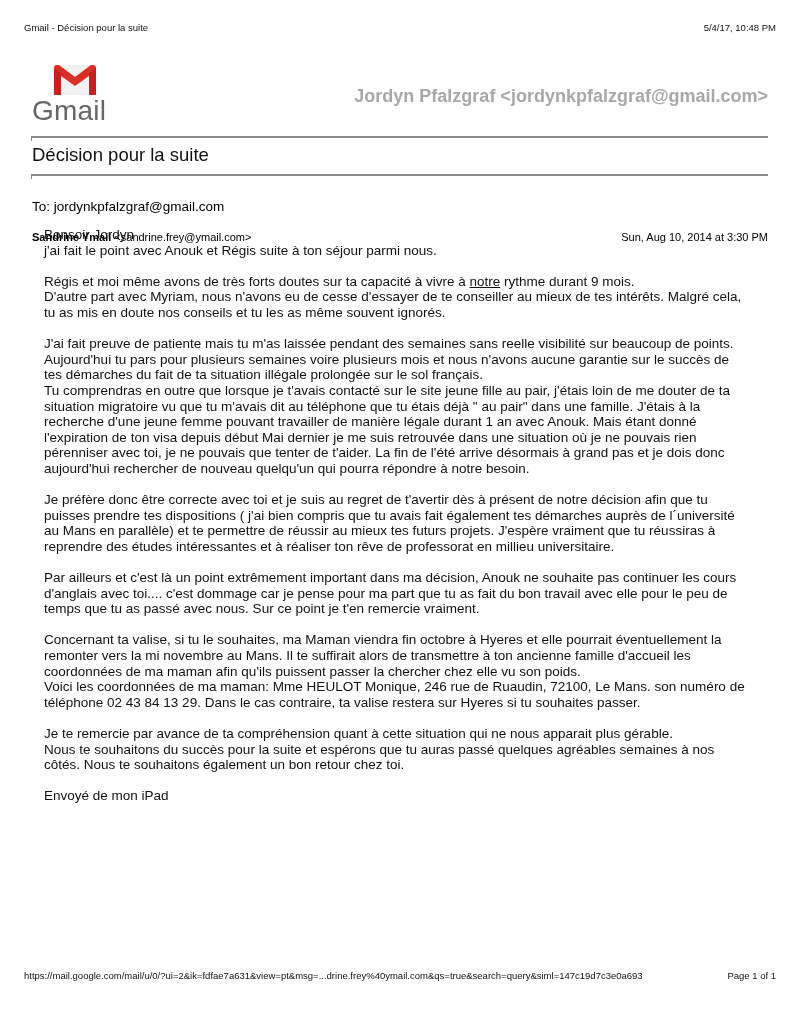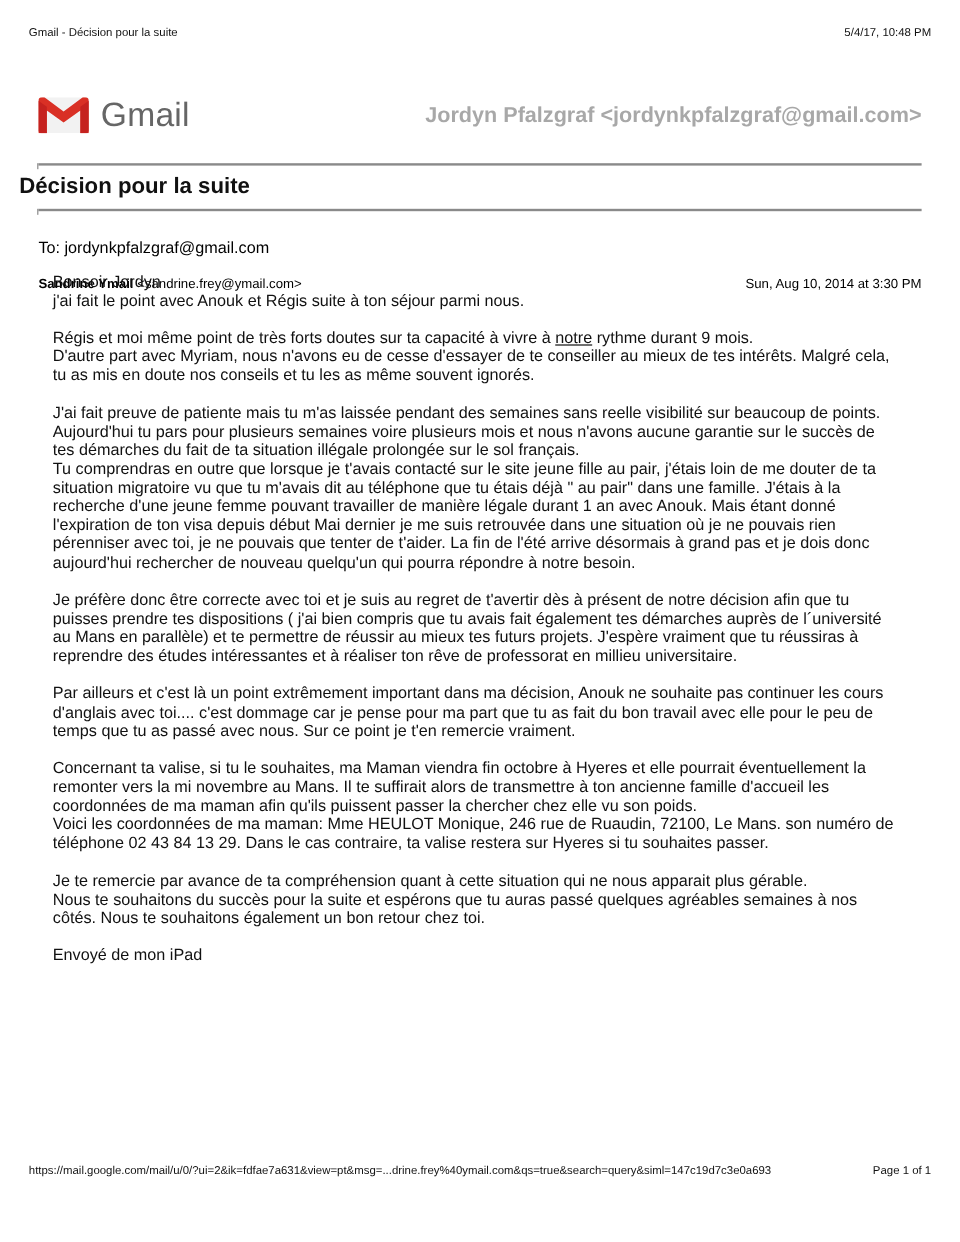--- a/index.html
+++ b/index.html
@@ -8,36 +8,36 @@
       font-family: "Liberation Sans", sans-serif; color: #000;
     }
     .print-header {
       position: absolute; top: 22px; left: 24px; right: 24px;
       font-size: 9.5px; color: #111; display: flex; justify-content: space-between;
     }
     .logo-row {
       position: absolute; top: 78px; left: 32px; right: 32px; height: 36px;
       display: flex; align-items: center; justify-content: space-between;
     }
-    .logo { display: flex; align-items: center; }
+    .logo { display: flex; align-items: flex-end; flex-direction: column; }
     .logo-m { width: 42px; height: 30px; margin-right: 10px; }
     .logo-text { font-size: 28px; color: #666; letter-spacing: 0.2px; }
     .account { font-size: 18px; font-weight: bold; color: #a8a8a8; }
     .rule {
       position: absolute; left: 32px; right: 32px; height: 0;
       border-top: 2px solid #8a8a8a;
     }
     .rule::before {
       content: ""; position: absolute; left: -1px; top: -2px; width: 1px; height: 5px; background: #8a8a8a;
     }
     .rule.r1 { top: 136px; }
     .rule.r2 { top: 174px; }
     .subject {
-      position: absolute; top: 144px; left: 16px;
-      font-size: 18.5px; font-weight: bold; color: #111;
+      position: absolute; top: 144px; left: 32px;
+      font-size: 18.5px; font-weight: normal; color: #111;
     }
     .from-row {
       position: absolute; top: 183px; left: 32px; right: 32px;
       display: flex; justify-content: space-between; font-size: 11px; margin-top: 48px;
     }
     .from-name { font-weight: bold; }
     .to-row { position: absolute; top: 199px; left: 32px; font-size: 13.5px; }
     .body {
       position: absolute; top: 227px; left: 44px; width: 730px;
       font-size: 13.5px; line-height: 15.6px; color: #111;
@@ -81,21 +81,21 @@
     <span class="from-name">Sandrine Ymail</span>
     <span>&lt;sandrine.frey@ymail.com&gt;</span>
   </span>
   <span>Sun, Aug 10, 2014 at 3:30 PM</span>
 </div>
 <div class="to-row">To: jordynkpfalzgraf@gmail.com</div>
 
 <div class="body">
   <p>Bonsoir Jordyn
 j'ai fait le point avec Anouk et Régis suite à ton séjour parmi nous.</p>
-  <p><span>Régis et moi même point de très forts doutes sur ta capacité à vivre à </span><span class="u">notre</span><span> rythme durant 9 mois.
+  <p><span>Régis et moi même avons de très forts doutes sur ta capacité à vivre à </span><span class="u">notre</span><span> rythme durant 9 mois.
 D'autre part avec Myriam, nous n'avons eu de cesse d'essayer de te conseiller au mieux de tes intérêts. Malgré cela,
 tu as mis en doute nos conseils et tu les as même souvent ignorés.</span></p>
   <p>J'ai fait preuve de patiente mais tu m'as laissée pendant des semaines sans reelle visibilité sur beaucoup de points.
 Aujourd'hui tu pars pour plusieurs semaines voire plusieurs mois et nous n'avons aucune garantie sur le succès de
 tes démarches du fait de ta situation illégale prolongée sur le sol français.
 Tu comprendras en outre que lorsque je t'avais contacté sur le site jeune fille au pair, j'étais loin de me douter de ta
 situation migratoire vu que tu m'avais dit au téléphone que tu étais déjà " au pair" dans une famille. J'étais à la
 recherche d'une jeune femme pouvant travailler de manière légale durant 1 an avec Anouk. Mais étant donné
 l'expiration de ton visa depuis début Mai dernier je me suis retrouvée dans une situation où je ne pouvais rien
 pérenniser avec toi, je ne pouvais que tenter de t'aider. La fin de l'été arrive désormais à grand pas et je dois donc

